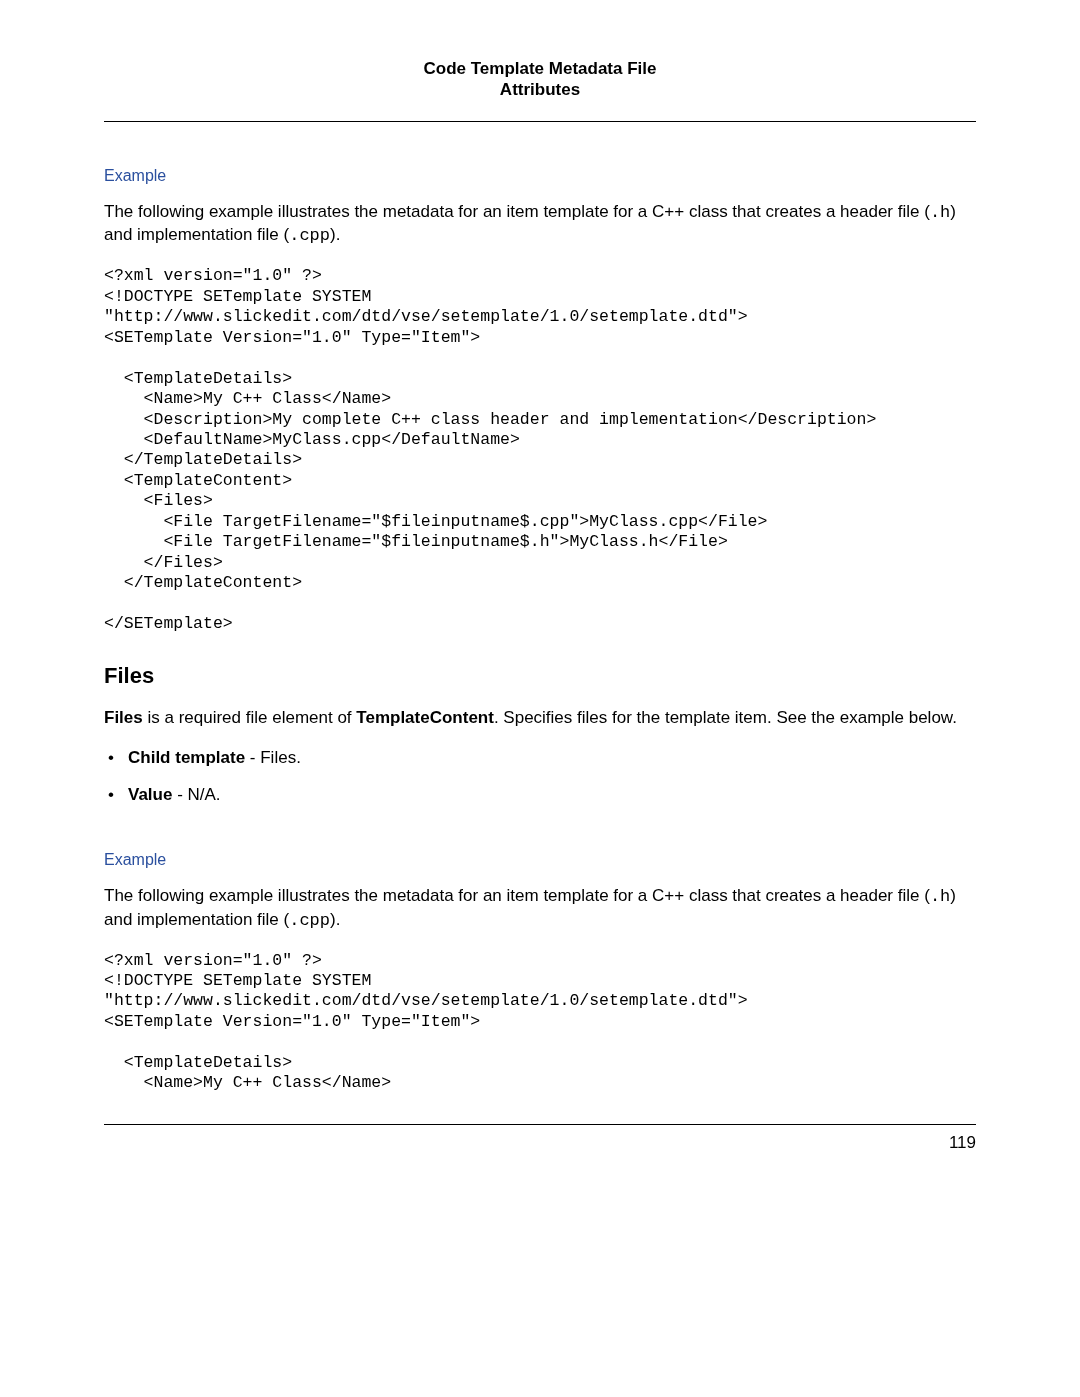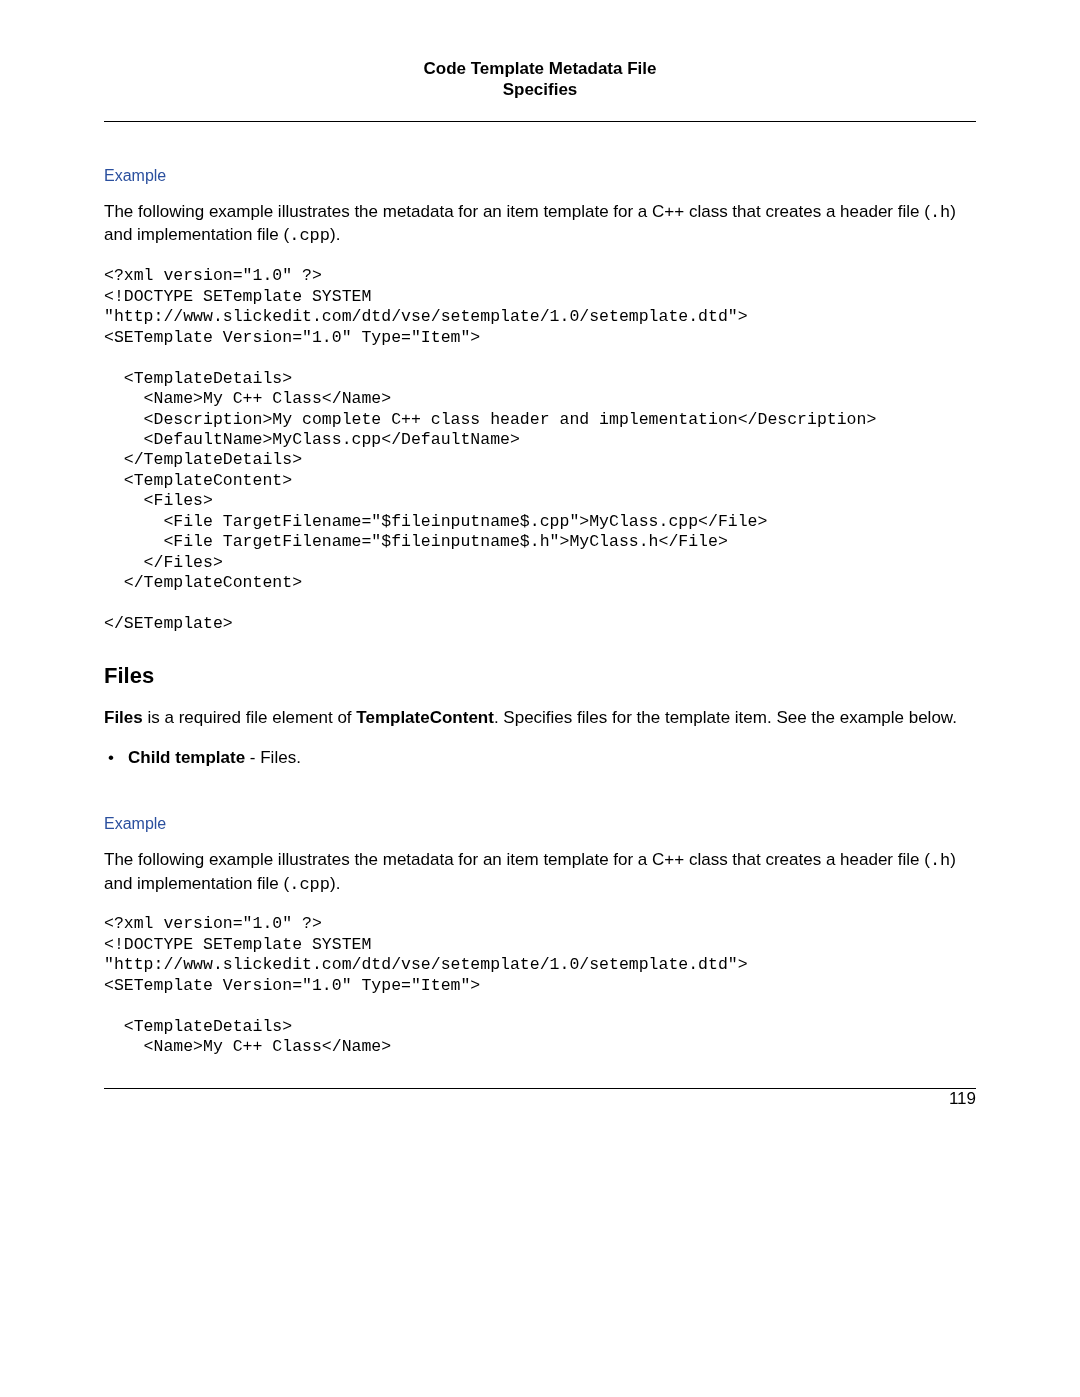--- a/index.html
+++ b/index.html
@@ -63,33 +63,33 @@
     content: "•";
     position: absolute;
     left: 4px;
     top: 0;
     font-size: 17px;
   }
   .b { font-weight: bold; }
   .footer {
     border-top: 1.5px solid #000;
     margin-top: 30px;
-    padding-top: 0;
+    padding-top: 8px;
     text-align: right;
     font-size: 17px;
   }
 </style>
 </head>
 <body>
 
 <div class="page">
 
   <div class="header-title">
     <span>Code Template Metadata File</span><br>
-    <span>Specifies</span>
+    <span>Attributes</span>
   </div>
 
   <div class="section-label">Example</div>
 
   <p class="body-text">
     <span>The following example illustrates the metadata for an item template for a C++ class that creates a header file (</span><span class="mono">.h</span><span>) and implementation file (</span><span class="mono">.cpp</span><span>).</span>
   </p>
 
   <pre class="code">&lt;?xml version="1.0" ?&gt;
 &lt;!DOCTYPE SETemplate SYSTEM
@@ -113,20 +113,23 @@
   <h2 class="section">Files</h2>
 
   <p class="body-text">
     <span class="b">Files</span><span> is a required file element of </span><span class="b">TemplateContent</span><span>. Specifies files for the template item. See the example below.</span>
   </p>
 
   <ul class="bullets">
     <li>
       <span class="b">Child template</span><span> - Files.</span>
     </li>
+    <li>
+      <span class="b">Value</span><span> - N/A.</span>
+    </li>
   </ul>
 
   <div class="section-label">Example</div>
 
   <p class="body-text">
     <span>The following example illustrates the metadata for an item template for a C++ class that creates a header file (</span><span class="mono">.h</span><span>) and implementation file (</span><span class="mono">.cpp</span><span>).</span>
   </p>
 
   <pre class="code" style="margin-bottom:6px">&lt;?xml version="1.0" ?&gt;
 &lt;!DOCTYPE SETemplate SYSTEM

